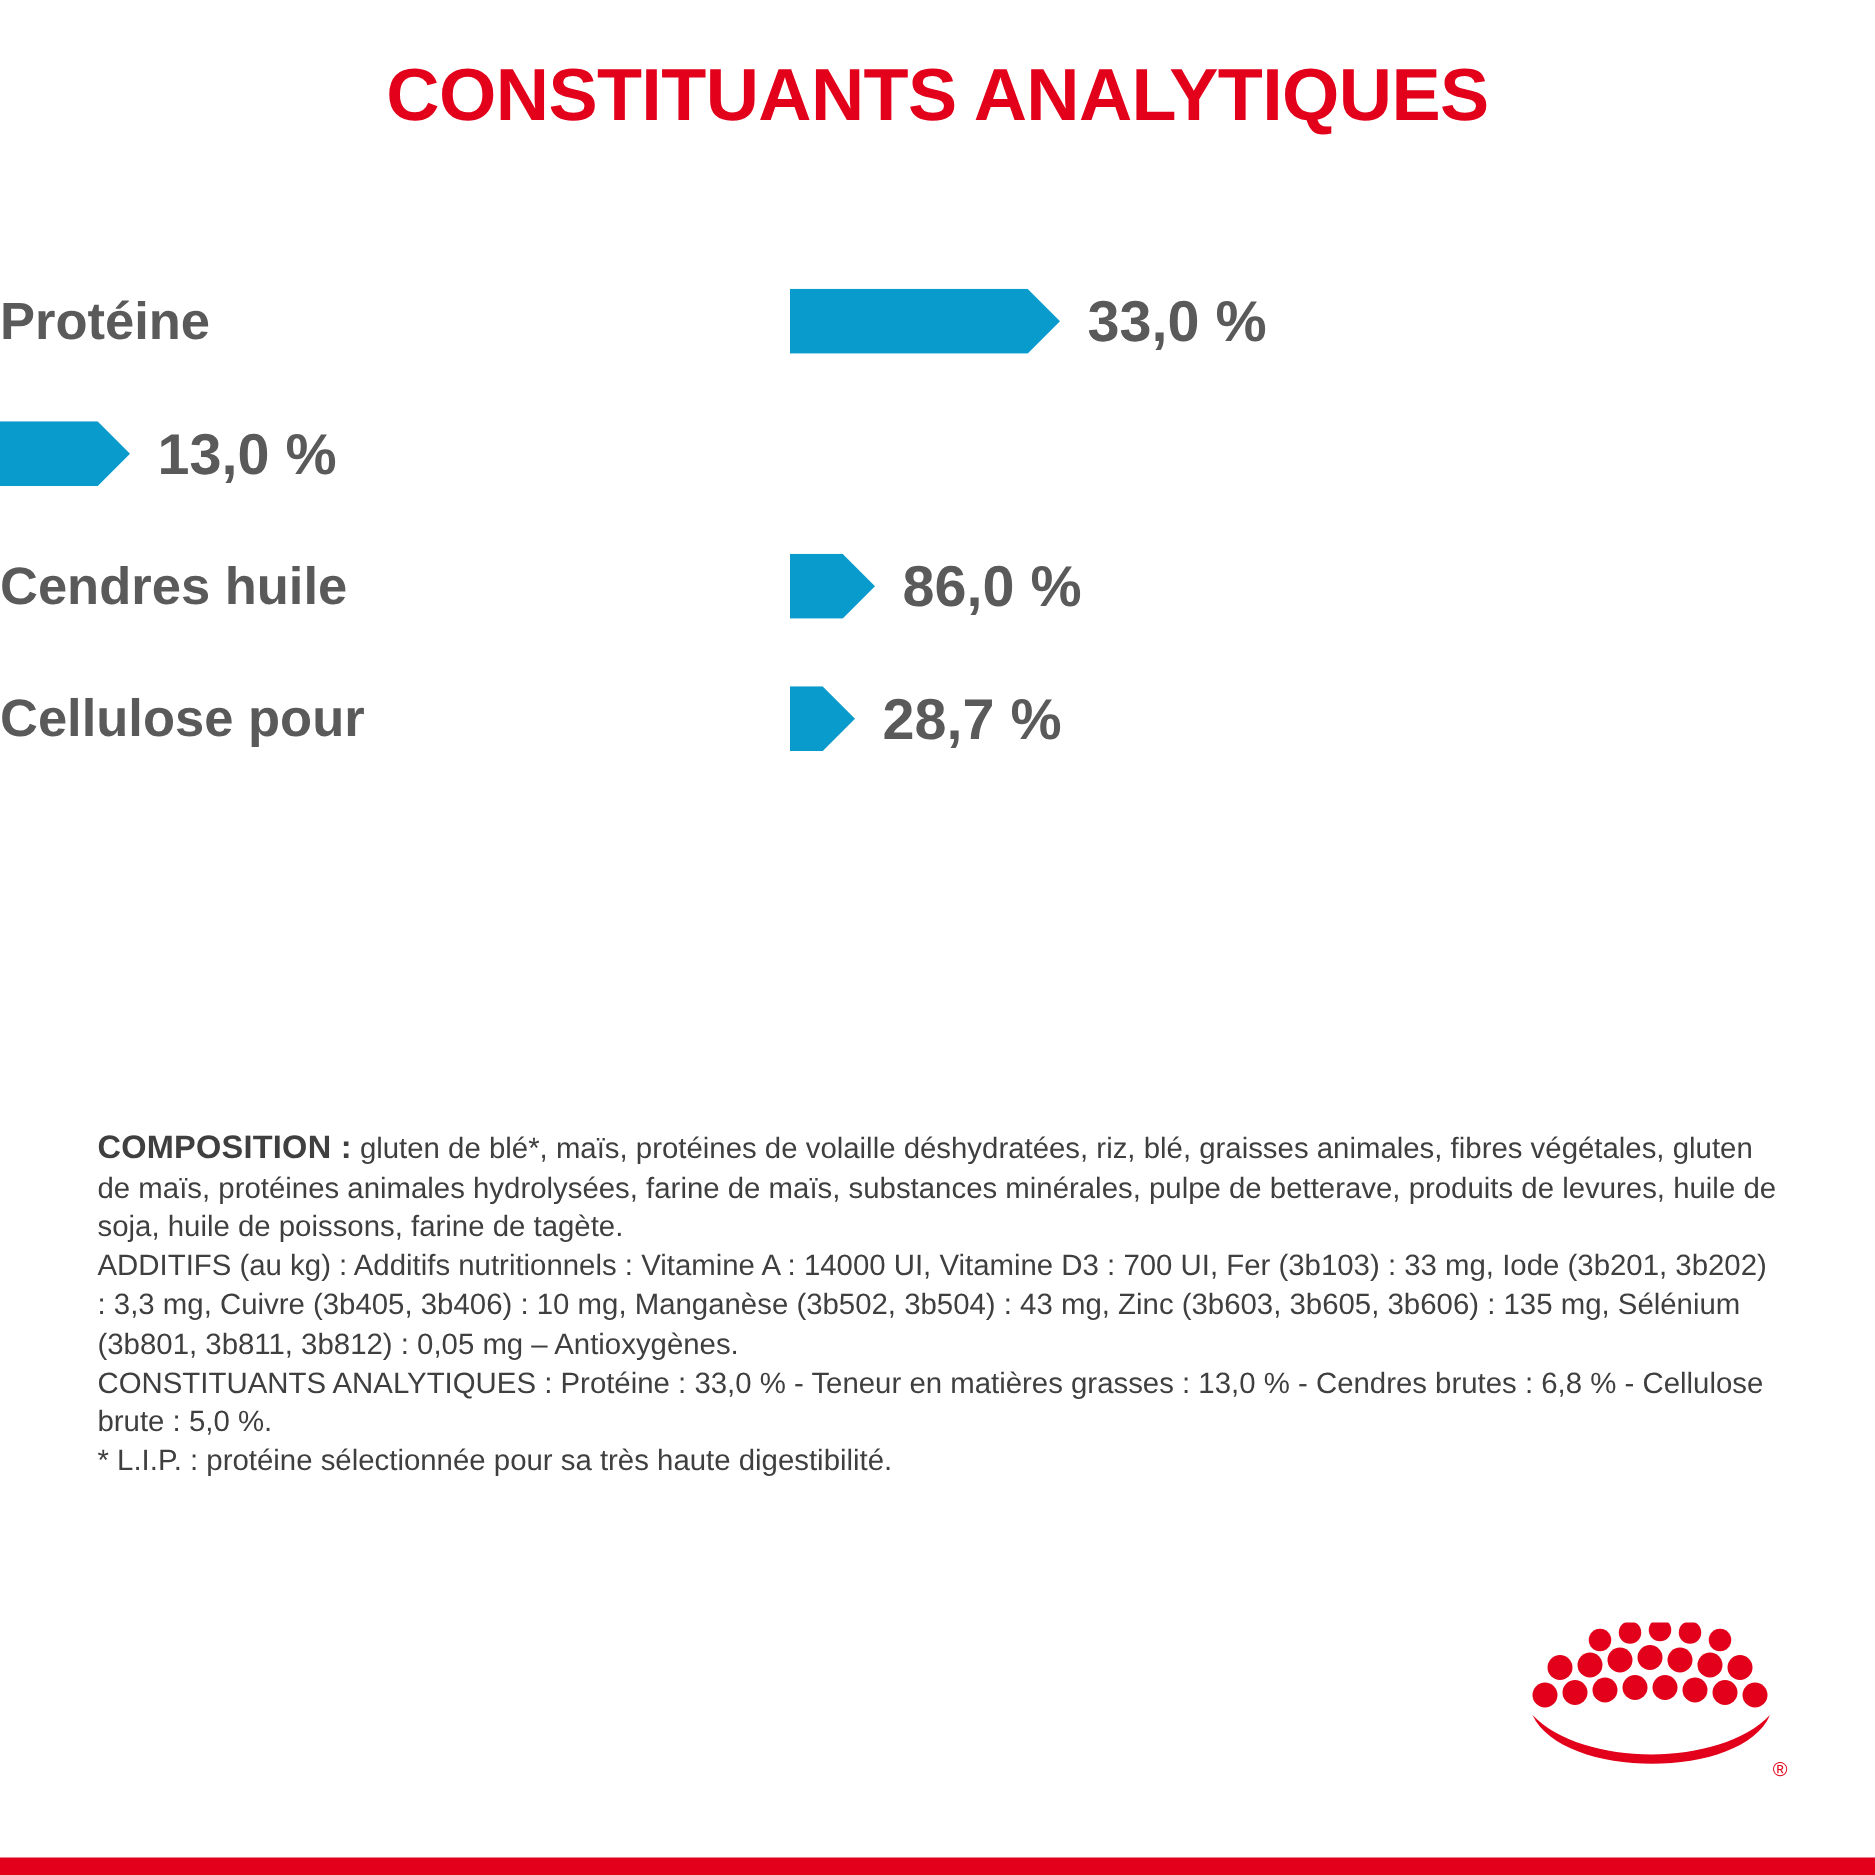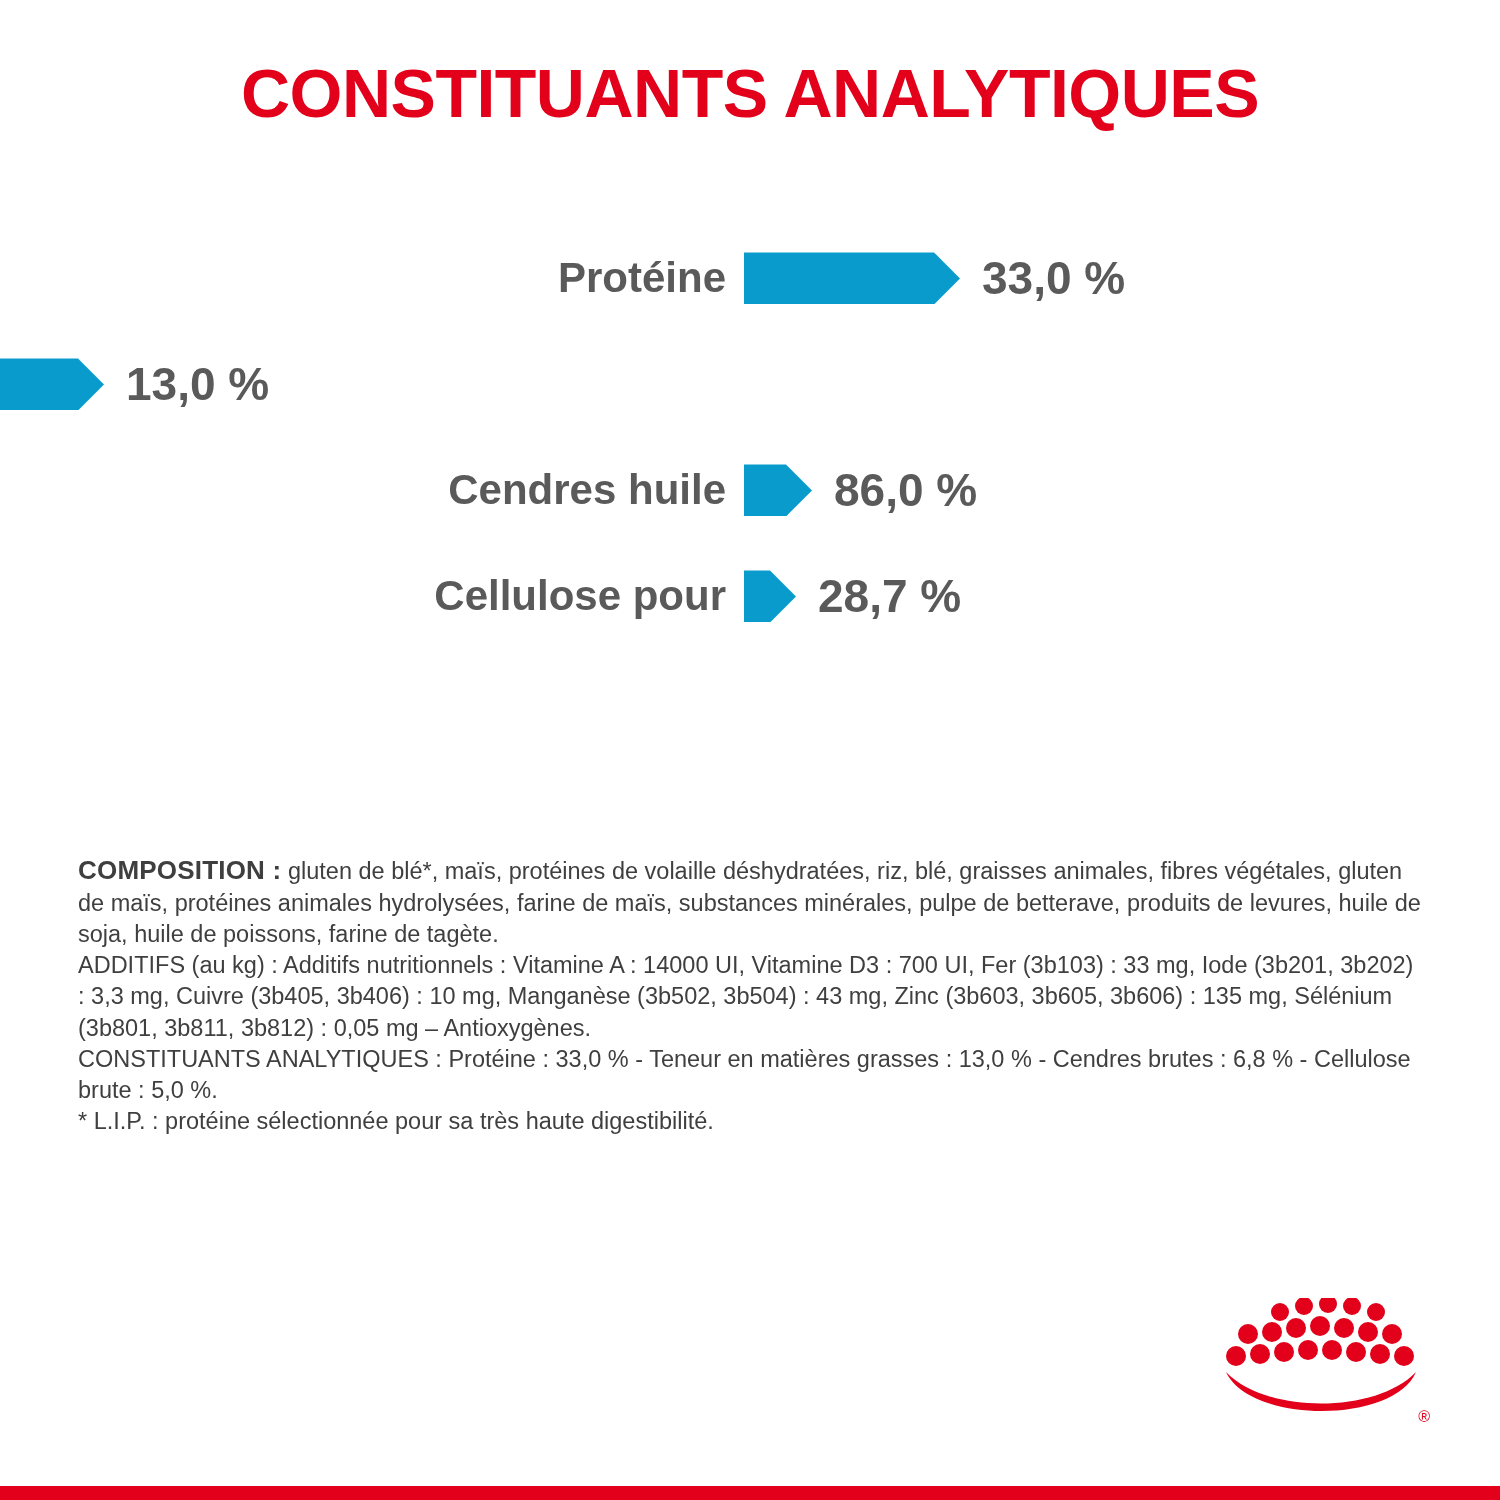--- a/index.html
+++ b/index.html
@@ -12,45 +12,45 @@
     background: #ffffff;
     font-family: "Liberation Sans", sans-serif;
     position: relative;
     overflow: hidden;
   }
 
   
   .page-title {
     text-align: center;
     color: #e2001a;
-    font-size: 68px;
+    font-size: 59px;
     font-weight: bold;
     letter-spacing: -0.5px;
-    margin: 12px;
+    margin: 0;
     padding-top: 46px;
     line-height: 1.05;
     font-family: "Liberation Sans", sans-serif;
   }
 
   
   .chart {
     margin-top: 118px;
     display: flex;
     flex-direction: column;
     gap: 44px;
   }
   .chart-row {
     display: flex;
     align-items: center;
     justify-content: flex-start;
     height: 62px;
   }
   .row-label {
-    width: 744px;
-    text-align: right;
+    width: 632px;
+    text-align: left;
     padding-right: 18px;
     box-sizing: border-box;
     color: #5a5a5a;
     font-size: 42px;
     font-weight: bold;
     white-space: nowrap;
     font-family: "Liberation Sans", sans-serif;
   }
   .row-bar {
     height: 52px;
@@ -65,21 +65,21 @@
     padding-left: 22px;
     white-space: nowrap;
     font-family: "Liberation Sans", sans-serif;
   }
 
   
   .composition {
     position: absolute;
     left: 78px;
     right: 78px;
-    top: 853px;
+    top: 900px;
     color: #3f3f3f;
     font-size: 23.5px;
     line-height: 1.33;
     font-family: "Liberation Sans", sans-serif;
   }
   .composition p {
     margin: 0;
   }
   .composition .lead-label {
     font-weight: bold;

